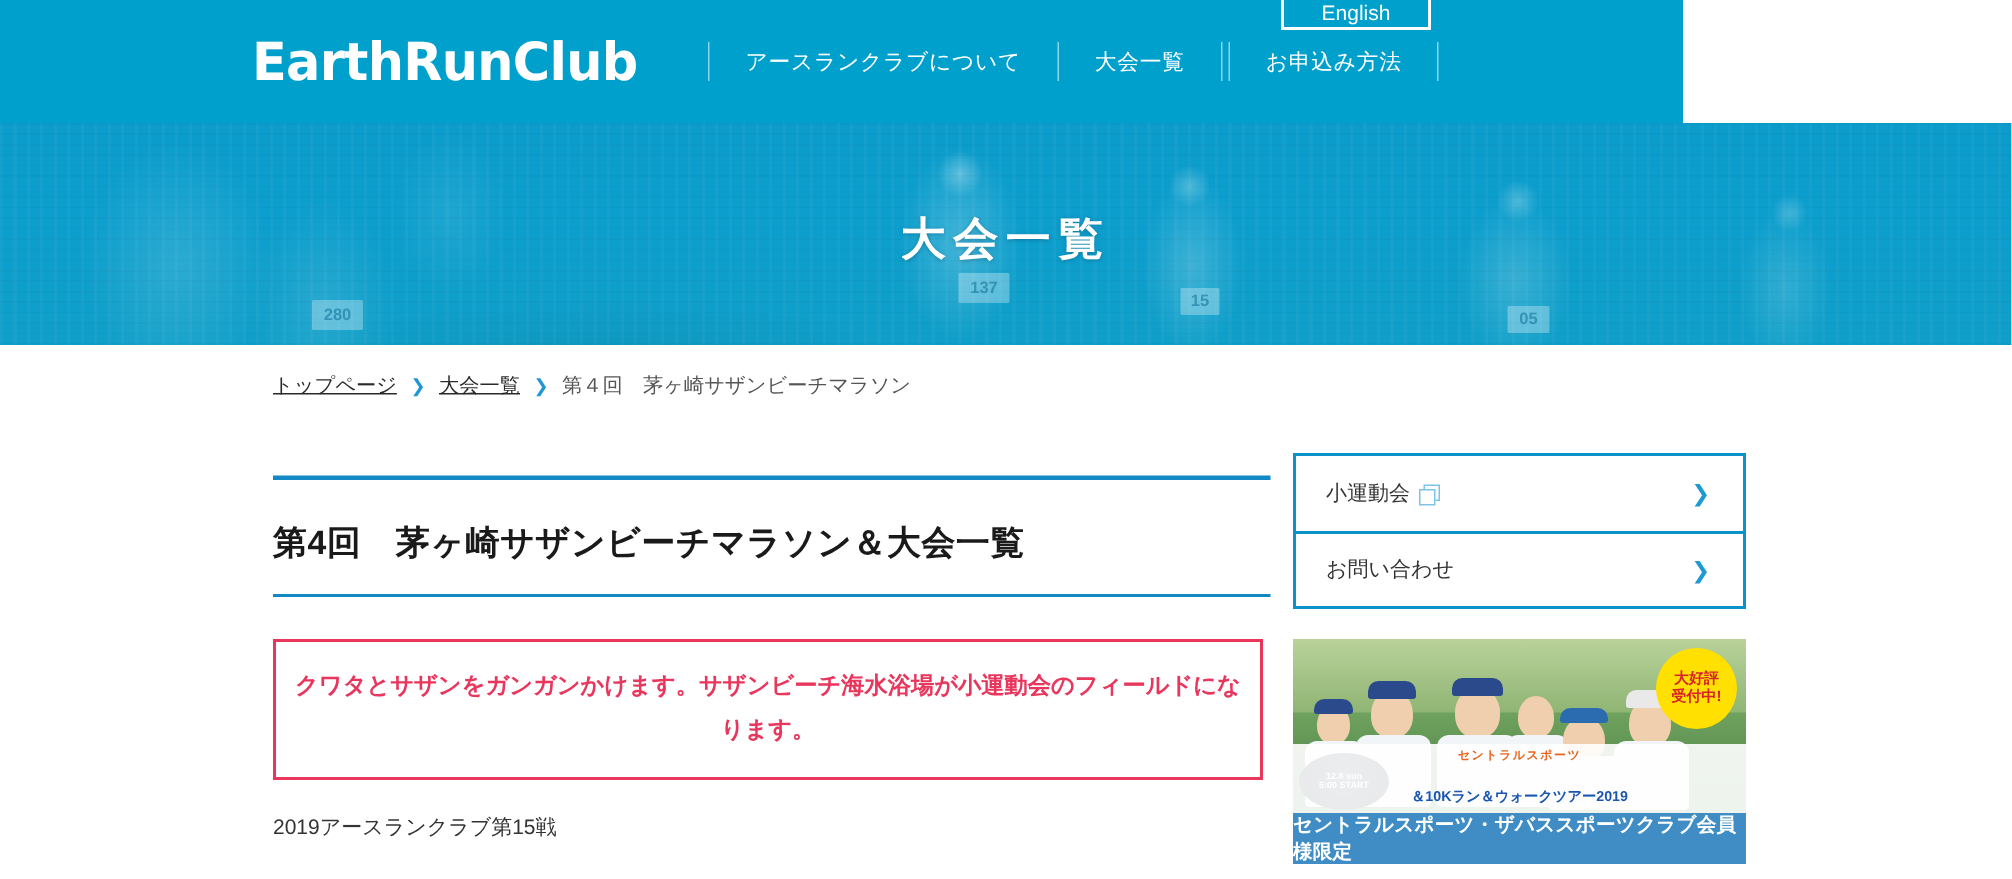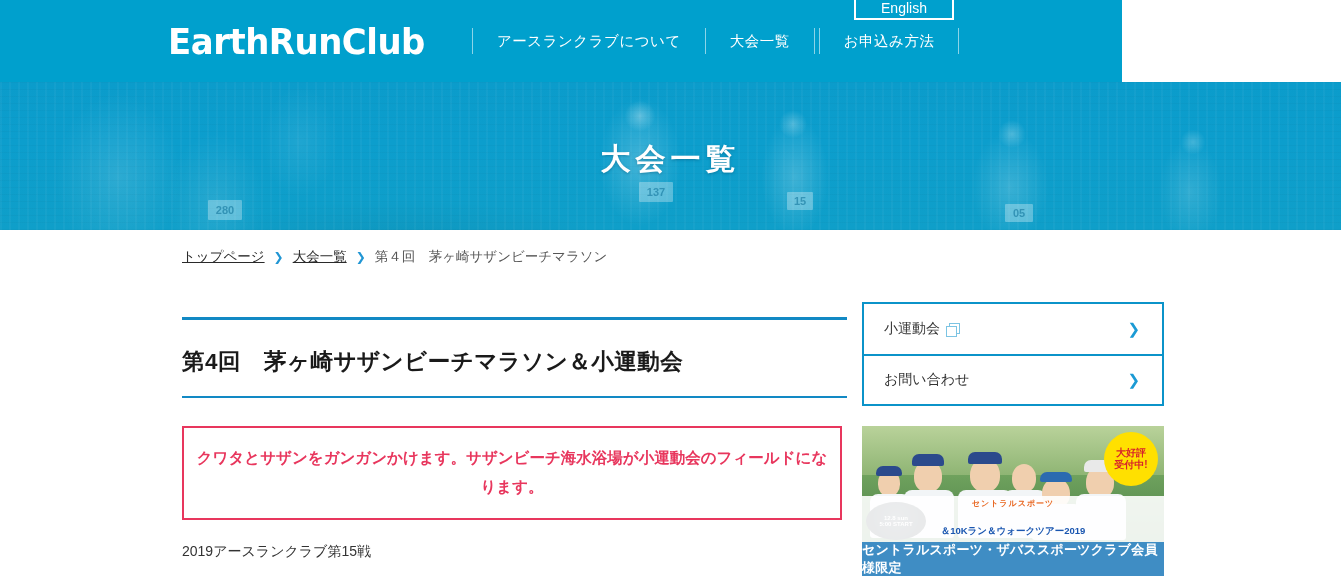--- a/index.html
+++ b/index.html
@@ -392,21 +392,21 @@
   <div class="breadcrumb">
     <span class="crumb-link">トップページ</span>
     <span class="crumb-arrow">❯</span>
     <span class="crumb-link">大会一覧</span>
     <span class="crumb-arrow">❯</span>
     <span class="crumb-current">第４回　茅ヶ崎サザンビーチマラソン</span>
   </div>
 
   <div class="main-col">
     <div class="divider"></div>
-    <div class="page-title">第4回　茅ヶ崎サザンビーチマラソン＆小運動会</div>
+    <div class="page-title">第4回　茅ヶ崎サザンビーチマラソン＆大会一覧</div>
     <div class="divider2"></div>
     <div class="alert-box">
       <div class="alert-text">クワタとサザンをガンガンかけます。サザンビーチ海水浴場が小運動会のフィールドになります。</div>
     </div>
     <div class="race-meta">2019アースランクラブ第15戦</div>
   </div>
 
   <div class="sidebar">
     <div class="side-box">
       <div class="side-item">

